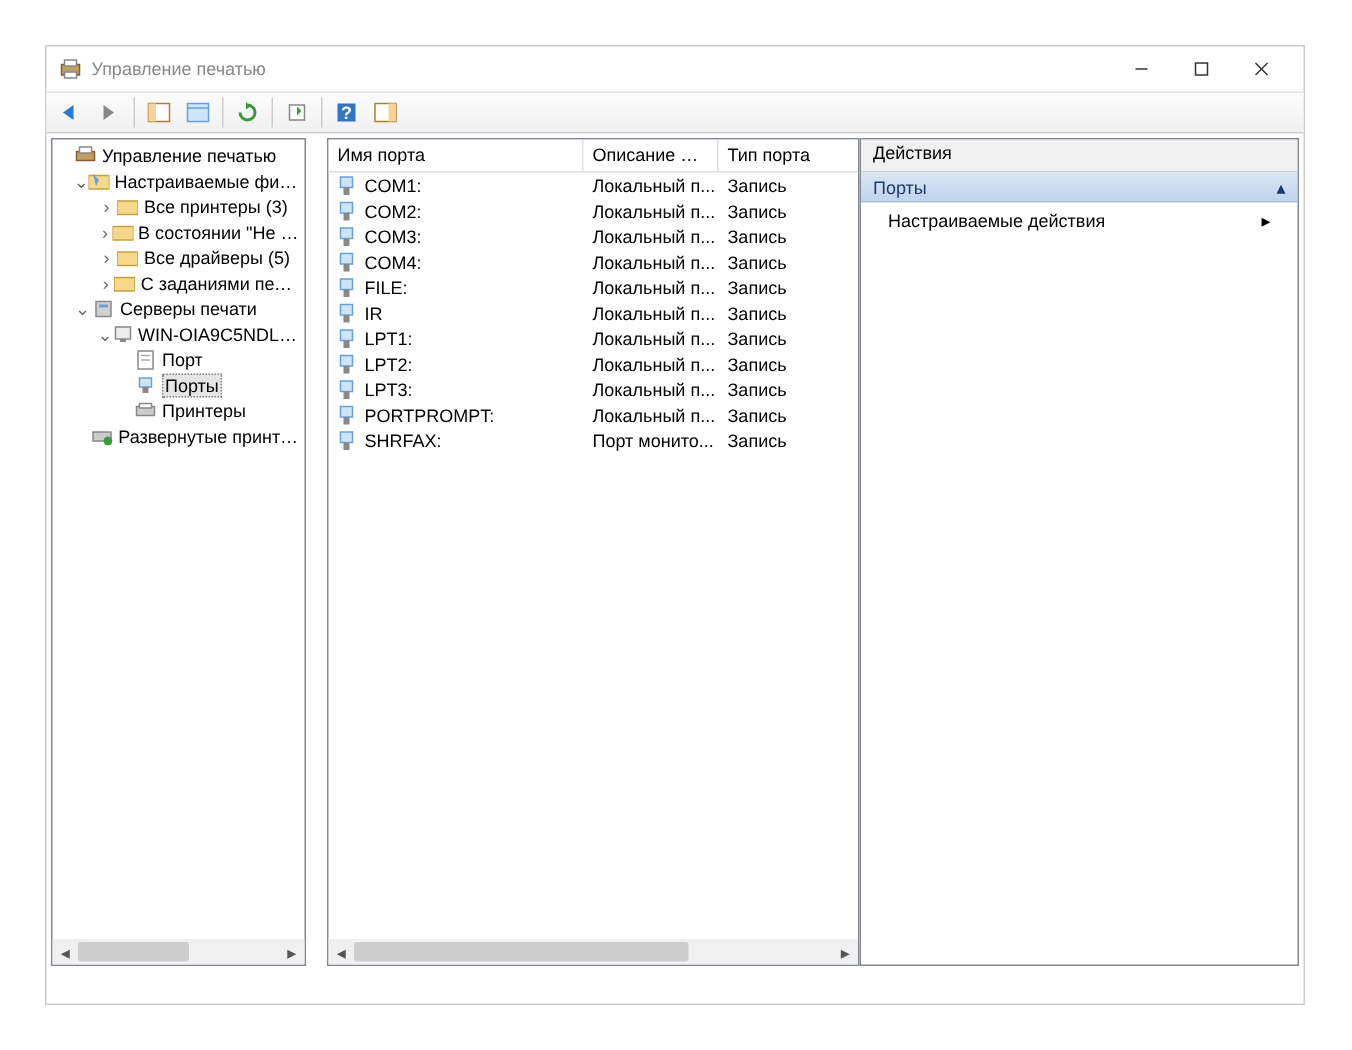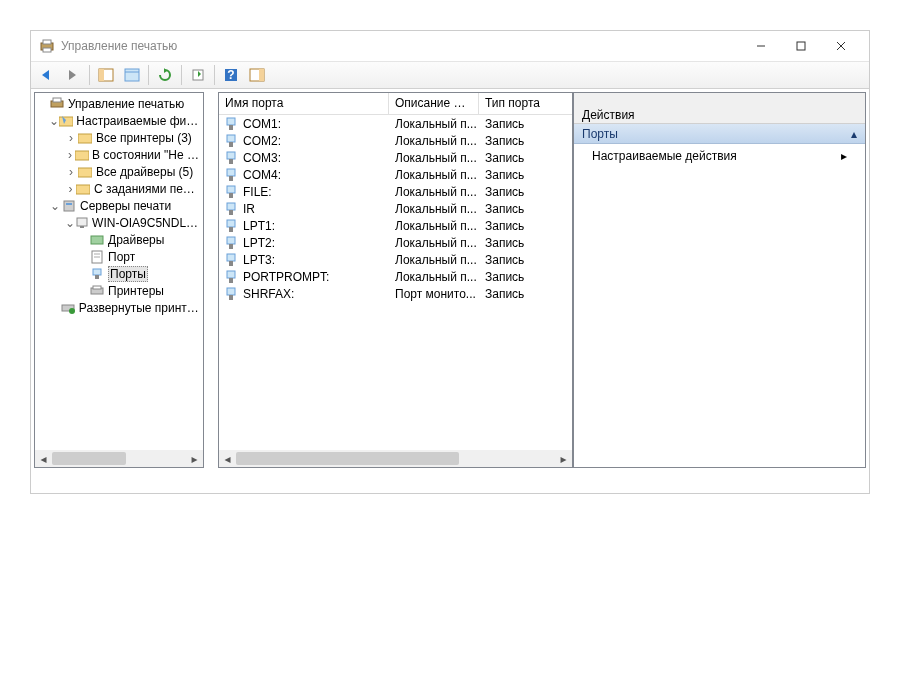--- a/index.html
+++ b/index.html
@@ -1,17 +1,17 @@
 <!DOCTYPE html>
 <html><head>
 <meta charset="utf-8">
 <style>
 * { box-sizing: border-box; margin: 0; padding: 0; font-family: "Segoe UI", Tahoma, sans-serif; font-size: 12px; }
 html, body { width: 901px; height: 700px; background: #fff; overflow: hidden; }
-.outer { position: absolute; left: 30px; top: 30px; width: 840px; height: 464px; border: 1px solid #ccc; background: #fff; }
+.outer { position: absolute; left: 30px; top: 30px; width: 840px; height: 640px; border: 1px solid #ccc; background: #fff; }
 .titlebar { height: 30px; display: flex; align-items: center; padding: 0 8px; color: #888; }
 .titlebar .icon { width: 16px; height: 16px; margin-right: 6px; }
 .titlebar .title { flex: 1; }
 .winbtns { display: flex; }
 .winbtn { width: 40px; height: 28px; display: flex; align-items: center; justify-content: center; color: #555; }
 .menubar { height: 22px; display: flex; align-items: center; padding: 0 6px; gap: 2px; color: #000; }
 .menubar .mitem { padding: 2px 8px; }
 .toolbar { height: 28px; border-top: 1px solid #e5e5e5; border-bottom: 1px solid #d0d0d0; display: flex; align-items: center; padding: 0 4px; gap: 2px; background: linear-gradient(#fcfcfc,#f0f0f0); }
 .tbtn { width: 24px; height: 22px; display: flex; align-items: center; justify-content: center; border: 1px solid transparent; }
 .tsep { width: 1px; height: 20px; background: #ccc; margin: 0 2px; }
@@ -25,21 +25,21 @@
 .tree { padding: 2px 0 2px 2px; overflow: hidden; height: calc(100% - 17px); }
 .tn { white-space: nowrap; display: flex; align-items: center; height: 17px; padding-right: 4px; }
 .tn .tw { display: inline-block; width: 12px; text-align: center; color: #666; cursor: pointer; user-select: none; }
 .tn .ic { width: 16px; height: 16px; margin-right: 3px; display: inline-flex; align-items: center; justify-content: center; }
 .tn .lbl { overflow: hidden; text-overflow: ellipsis; }
 .tn.sel .lbl { background: #e5e5e5; border: 1px dotted #888; padding: 0 1px; }
 .list-body { overflow: hidden; height: calc(100% - 22px - 17px); }
 .row { display: flex; height: 17px; align-items: center; }
 .cell { padding: 0 6px; overflow: hidden; white-space: nowrap; text-overflow: ellipsis; display: flex; align-items: center; }
 .cell .ic { width: 14px; height: 14px; margin-right: 4px; }
-.action-pane .ah { height: 22px; background: #f0f0f0; border-bottom: 1px solid #d0d0d0; padding: 15px 8px; font-weight: 400; }
+.action-pane .ah { height: 22px; background: #f0f0f0; border-bottom: 1px solid #d0d0d0; padding: 2px 8px; font-weight: 400; }
 .action-pane .asec { height: 20px; background: linear-gradient(#d9e6f5,#bfd4ec); border-bottom: 1px solid #a8bed8; padding: 2px 8px; display: flex; align-items: center; justify-content: space-between; color: #1a3a6e; }
 .action-pane .aitem { padding: 5px 18px; display: flex; align-items: center; justify-content: space-between; }
 .hscroll { position: absolute; bottom: 0; left: 0; right: 0; height: 17px; background: #f0f0f0; display: flex; align-items: center; }
 .hscroll .arr { width: 17px; height: 17px; background: #f0f0f0; display: flex; align-items: center; justify-content: center; color: #555; }
 .hscroll .track { flex: 1; height: 17px; background: #f0f0f0; position: relative; }
 .hscroll .thumb { position: absolute; top: 2px; height: 13px; background: #cdcdcd; border-radius: 2px; }
 svg { display: block; }
 </style>
 </head>
 <body>
@@ -204,28 +204,20 @@
             <span class="ic">
               <svg width="14" height="14">
                 <rect x="2" y="2" width="10" height="8" fill="#eee" stroke="#888"></rect>
                 <rect x="5" y="10" width="4" height="2" fill="#888"></rect>
               </svg>
             </span>
             <span class="lbl">WIN-OIA9C5NDLAN (ло</span>
           </div>
         <div class="tn" style="padding-left:52px">
             <span class="ic">
-              <svg width="14" height="12">
-                <rect x="1" y="2" width="12" height="8" fill="#a0d0a0" stroke="#5a9a5a"></rect>
-              </svg>
-            </span>
-            <span class="lbl">Драйверы</span>
-          </div>
-        <div class="tn" style="padding-left:52px">
-            <span class="ic">
               <svg width="12" height="14">
                 <rect x="1" y="1" width="10" height="12" fill="#fff" stroke="#888"></rect>
                 <line x1="3" y1="4" x2="9" y2="4" stroke="#aaa"></line>
                 <line x1="3" y1="7" x2="9" y2="7" stroke="#aaa"></line>
               </svg>
             </span>
             <span class="lbl">Порт</span>
           </div>
         <div class="tn sel" style="padding-left:52px">
             <span class="ic">

